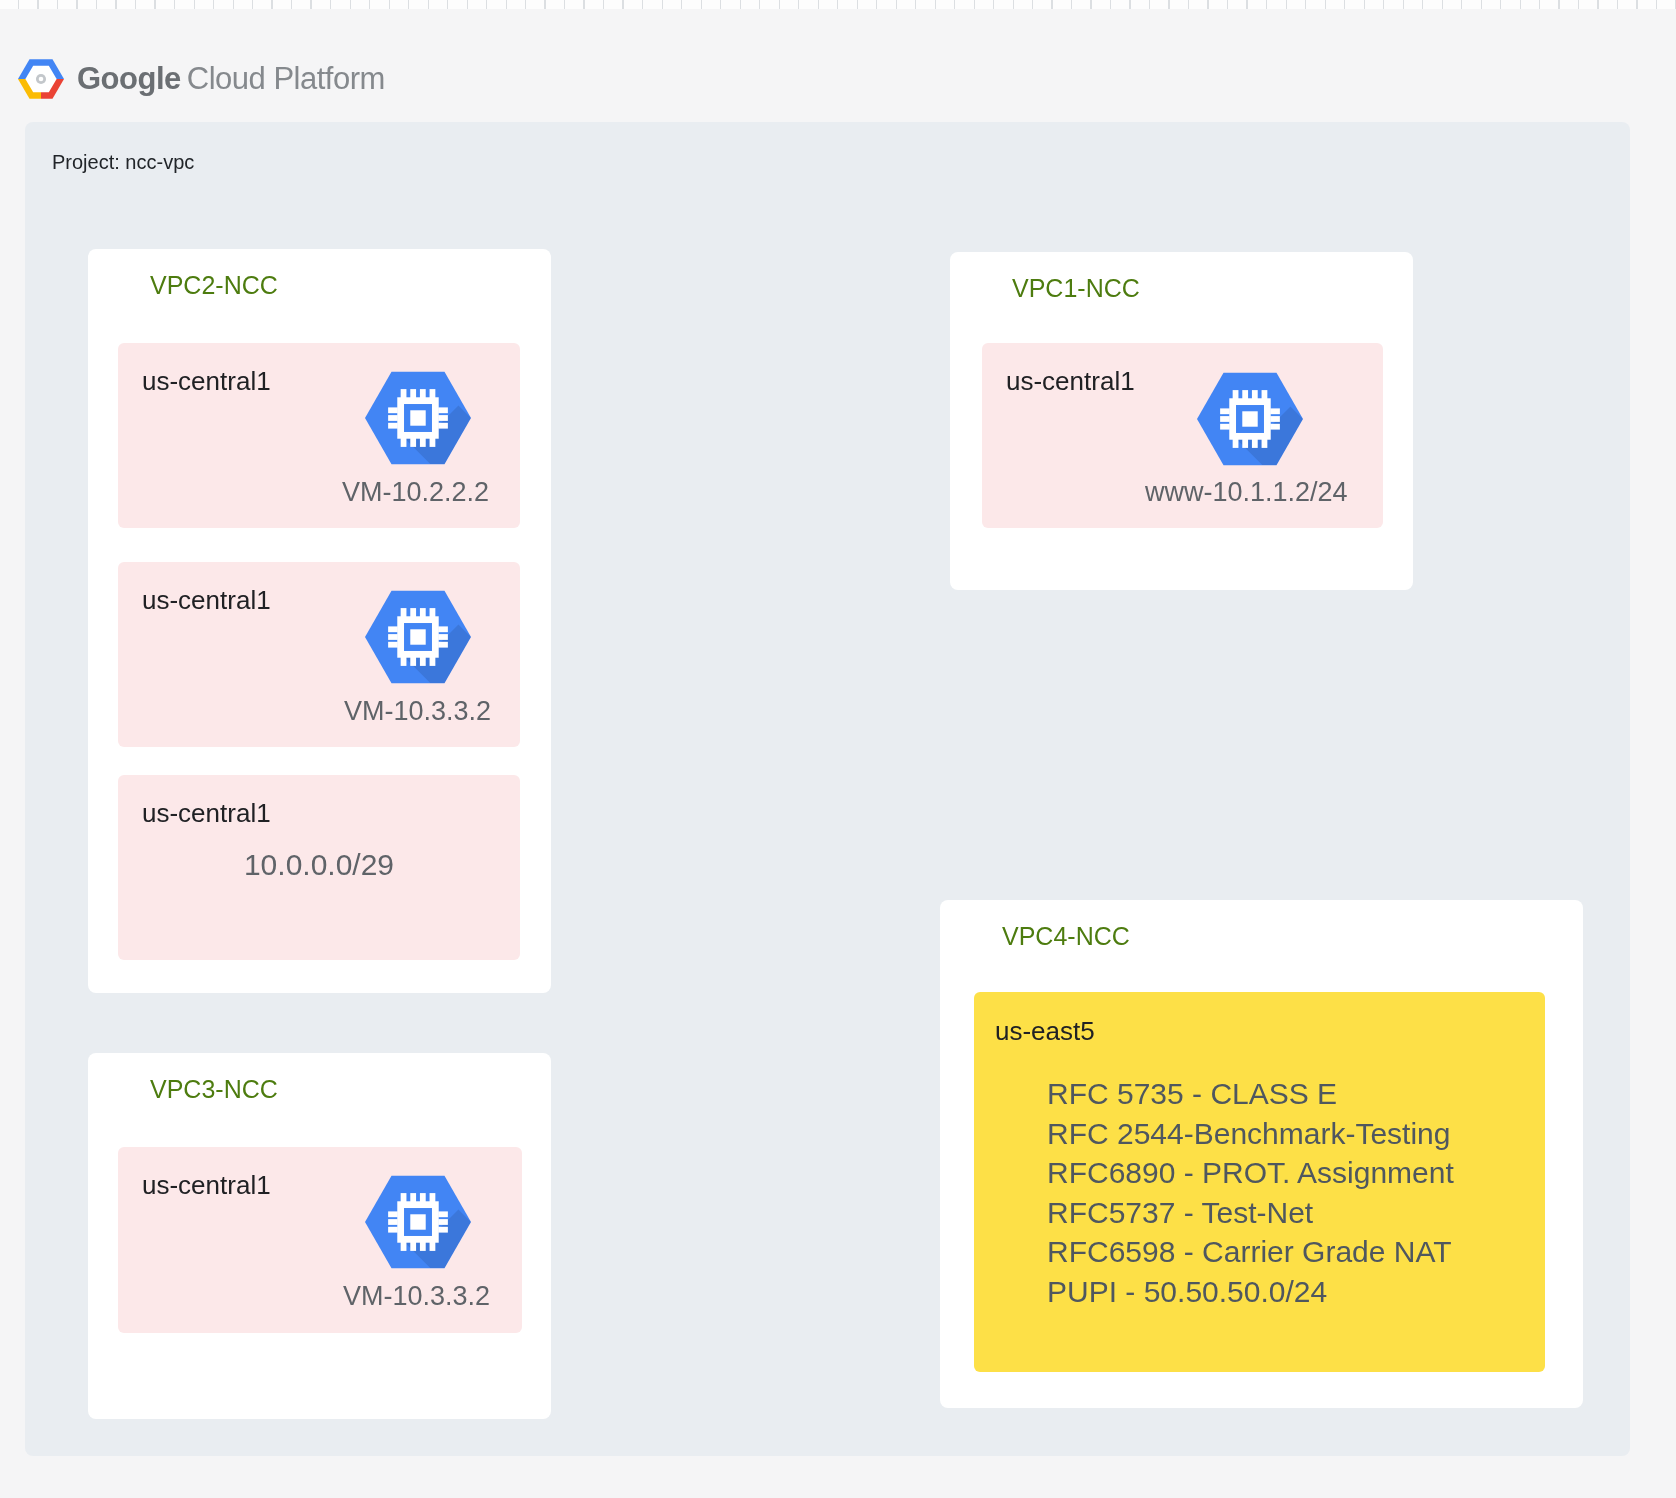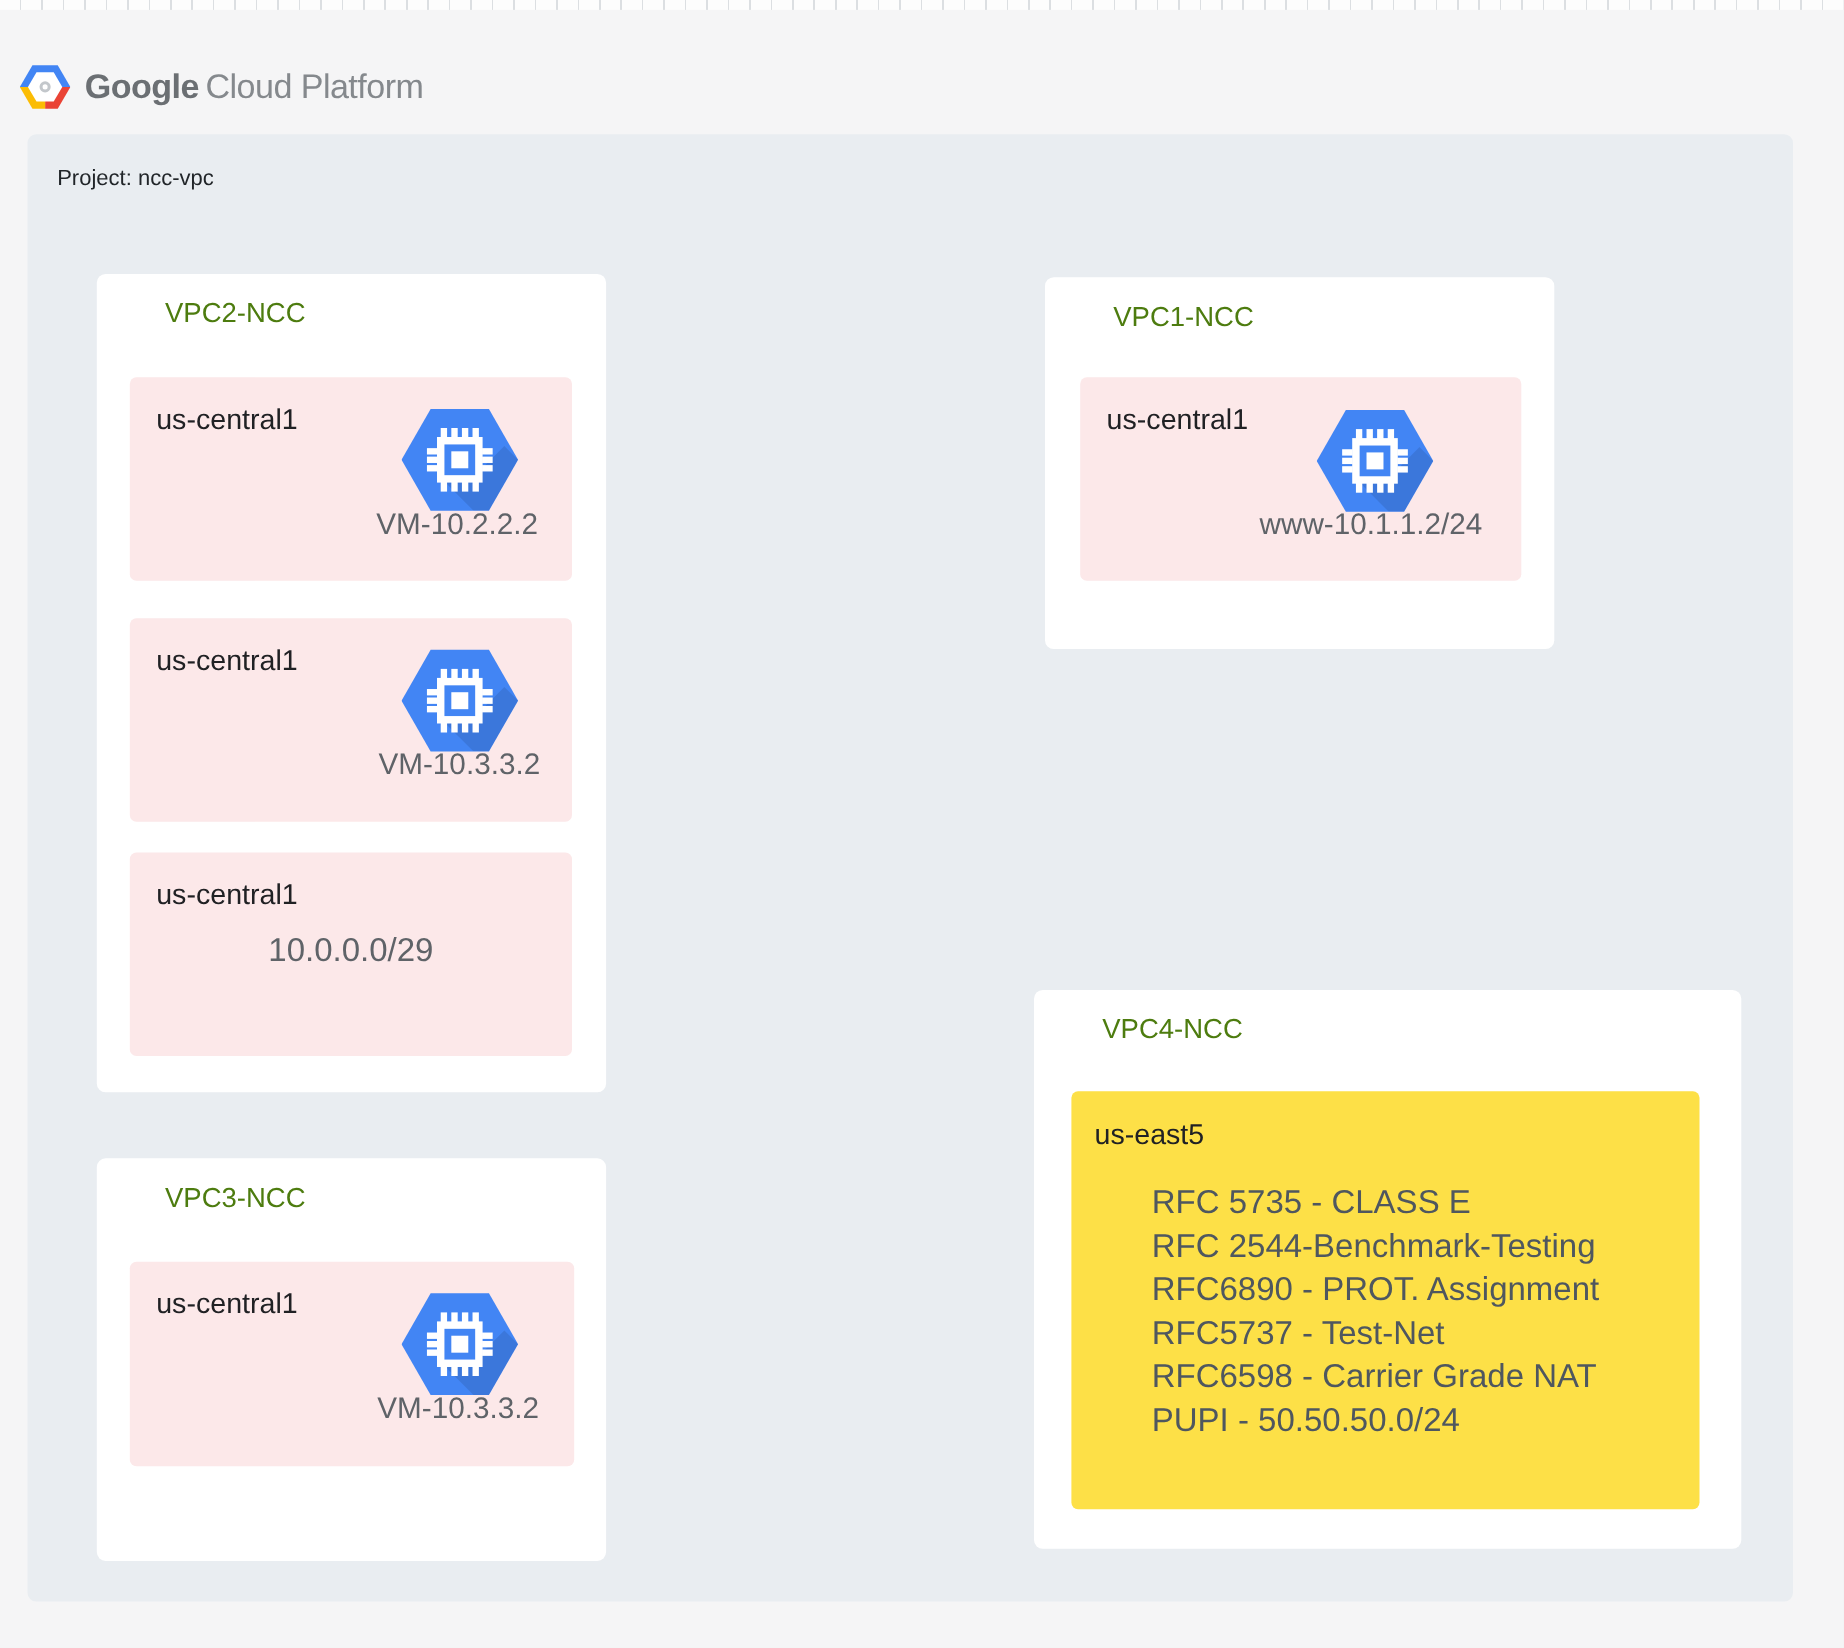--- a/index.html
+++ b/index.html
@@ -44,21 +44,21 @@
   .vpc1 .s1 { left:32px; top:91px;  width:401px; height:185px; }
   .vpc3 .s1 { left:30px; top:94px;  width:404px; height:186px; }
   .vpc4 .s1 { left:34px; top:92px;  width:571px; height:380px; }
 
   .region { position:absolute; left:24px; top:23px; font-size:26px; color:#202124; }
   .vpc4 .region { left:21px; top:24px; }
 
   .vm-icon { position:absolute; left:247px; top:28px; width:106px; height:94px; }
   .vpc1 .vm-icon { left:215px; top:29px; }
 
-  .vm-label { position:absolute; top:118px; font-size:27px; color:#5f6368; white-space:nowrap; }
+  .vm-label { position:absolute; top:134px; font-size:27px; color:#5f6368; white-space:nowrap; }
   .vpc2 .s1 .vm-label { left:224px; }
   .vpc2 .s2 .vm-label { left:226px; }
   .vpc1 .vm-label { left:163px; }
   .vpc3 .vm-label { left:225px; }
 
   .range-lines {
     position:absolute; left:0; top:67px; width:100%;
     text-align:center; font-size:30px; line-height:45px; color:#5f6368;
   }
 

